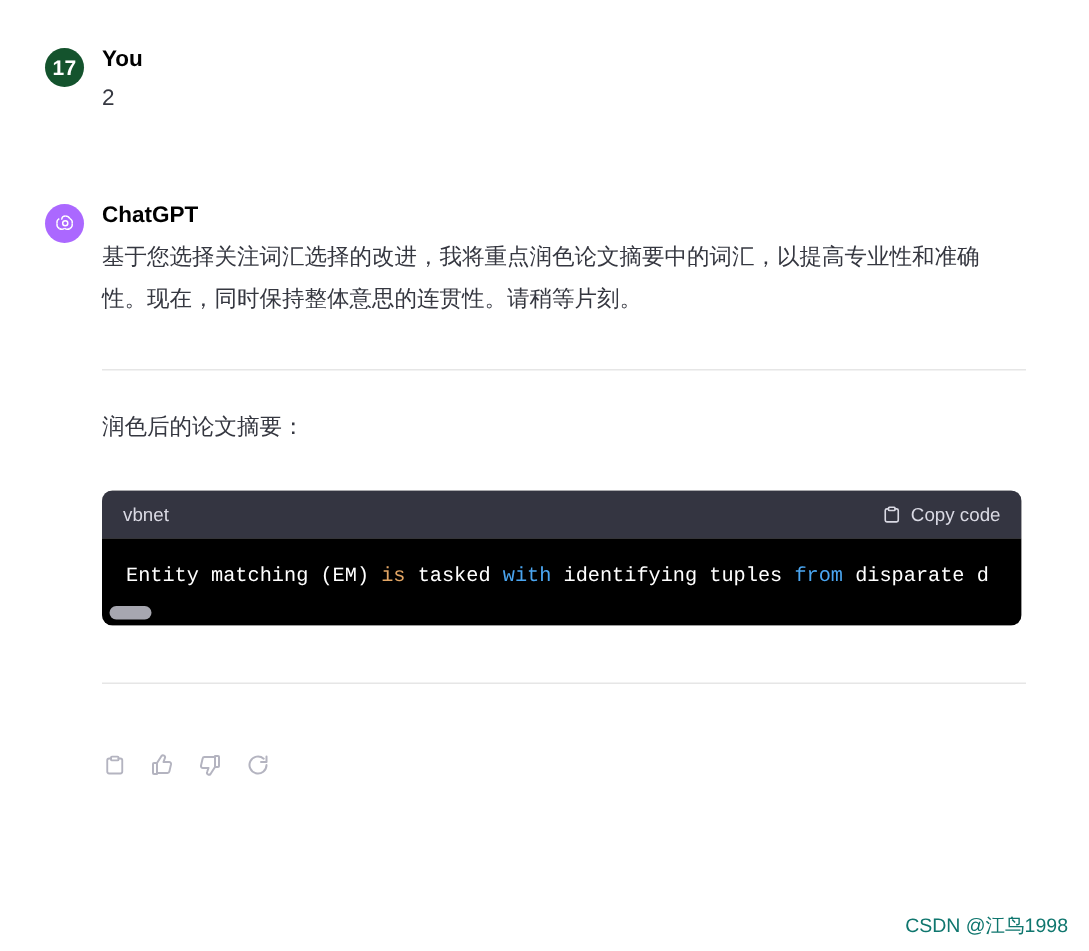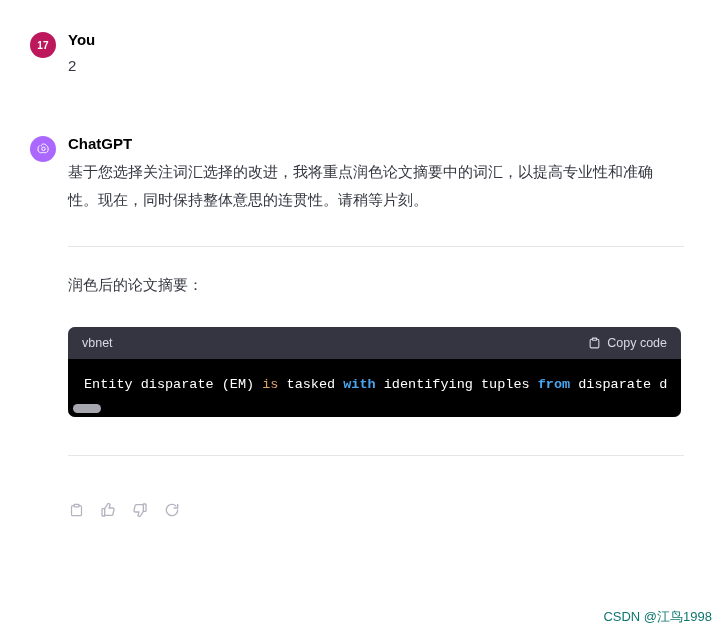--- a/index.html
+++ b/index.html
@@ -37,23 +37,23 @@
     top: 2px;
     width: 26px;
     height: 26px;
     border-radius: 50%;
     display: flex;
     align-items: center;
     justify-content: center;
     overflow: hidden;
   }
   .avatar-you {
-    background: #be185d;
+    background: #14532d;
     color: #ffffff;
-    font-size: 10px;
+    font-size: 14px;
     font-weight: bold;
     letter-spacing: .2px;
   }
   .avatar-gpt {
     background: #ab68ff;
   }
   .avatar-gpt svg { display: block; }
 
   .author {
     font-size: 15px;
@@ -124,21 +124,21 @@
   }
   .code-line {
     white-space: pre;
     font-family: "Liberation Mono", "DejaVu Sans Mono", monospace;
     font-size: 13.5px;
     line-height: 20px;
     color: #ffffff;
     padding-left: 16px;
   }
   .tok-kw-orange { color: #e2a564; }
-  .tok-kw-blue   { color: #4aa5f0; font-weight: bold; }
+  .tok-kw-blue   { color: #4aa5f0; }
 
   .hscroll-track {
     position: absolute;
     left: 0;
     right: 0;
     bottom: 4px;
     height: 9px;
   }
   .hscroll-thumb {
     position: absolute;
@@ -230,21 +230,21 @@
         <span>
           <svg width="13" height="14" viewBox="0 0 24 24" fill="none" stroke="currentColor" stroke-width="2" stroke-linecap="round" stroke-linejoin="round">
             <rect x="8" y="3" width="8" height="4" rx="1"></rect>
             <path d="M8 5H6a2 2 0 0 0-2 2v12a2 2 0 0 0 2 2h12a2 2 0 0 0 2-2V7a2 2 0 0 0-2-2h-2"></path>
           </svg>
         </span>
         <span>Copy code</span>
       </span>
     </div>
     <div class="code-body">
-      <div class="code-line"><span>Entity disparate (EM) </span><span class="tok-kw-orange">is</span><span> tasked </span><span class="tok-kw-blue">with</span><span> identifying tuples </span><span class="tok-kw-blue">from</span><span> disparate d</span></div>
+      <div class="code-line"><span>Entity matching (EM) </span><span class="tok-kw-orange">is</span><span> tasked </span><span class="tok-kw-blue">with</span><span> identifying tuples </span><span class="tok-kw-blue">from</span><span> disparate d</span></div>
       <div class="hscroll-track">
         <div class="hscroll-thumb"></div>
       </div>
     </div>
   </div>
 
   <div style="height:38px"></div>
   <div class="divider"></div>
   <div style="height:32px"></div>
 

